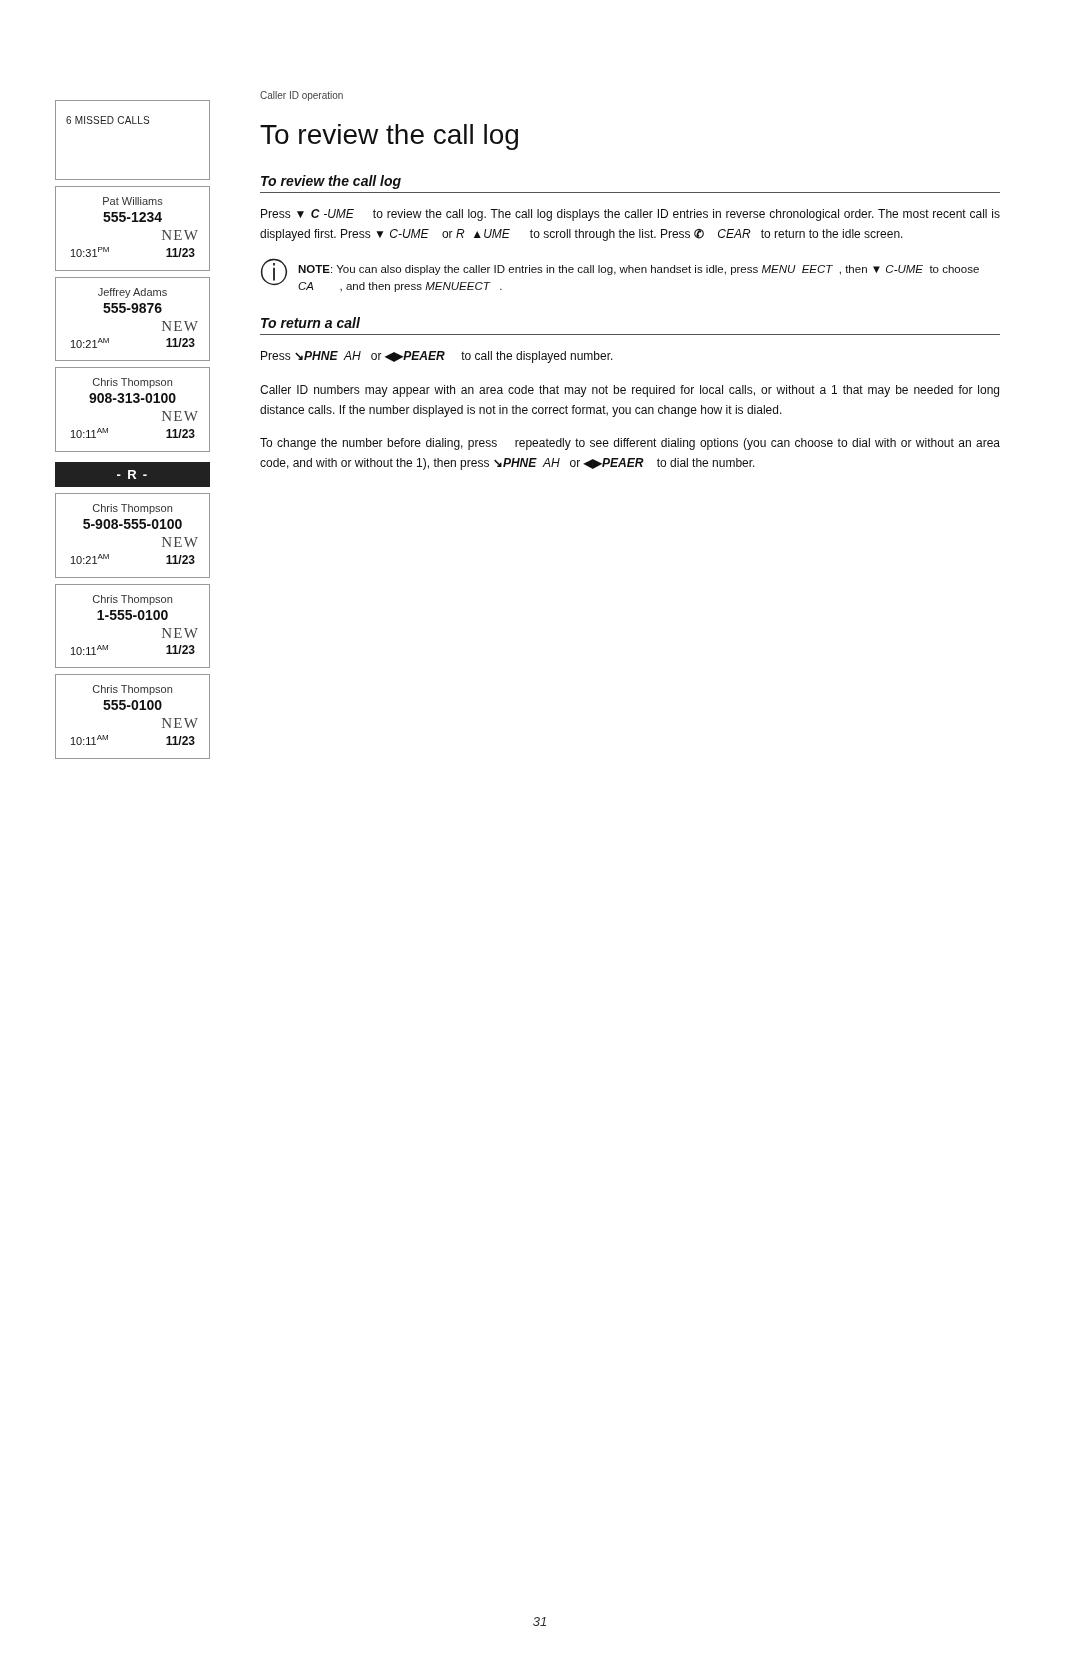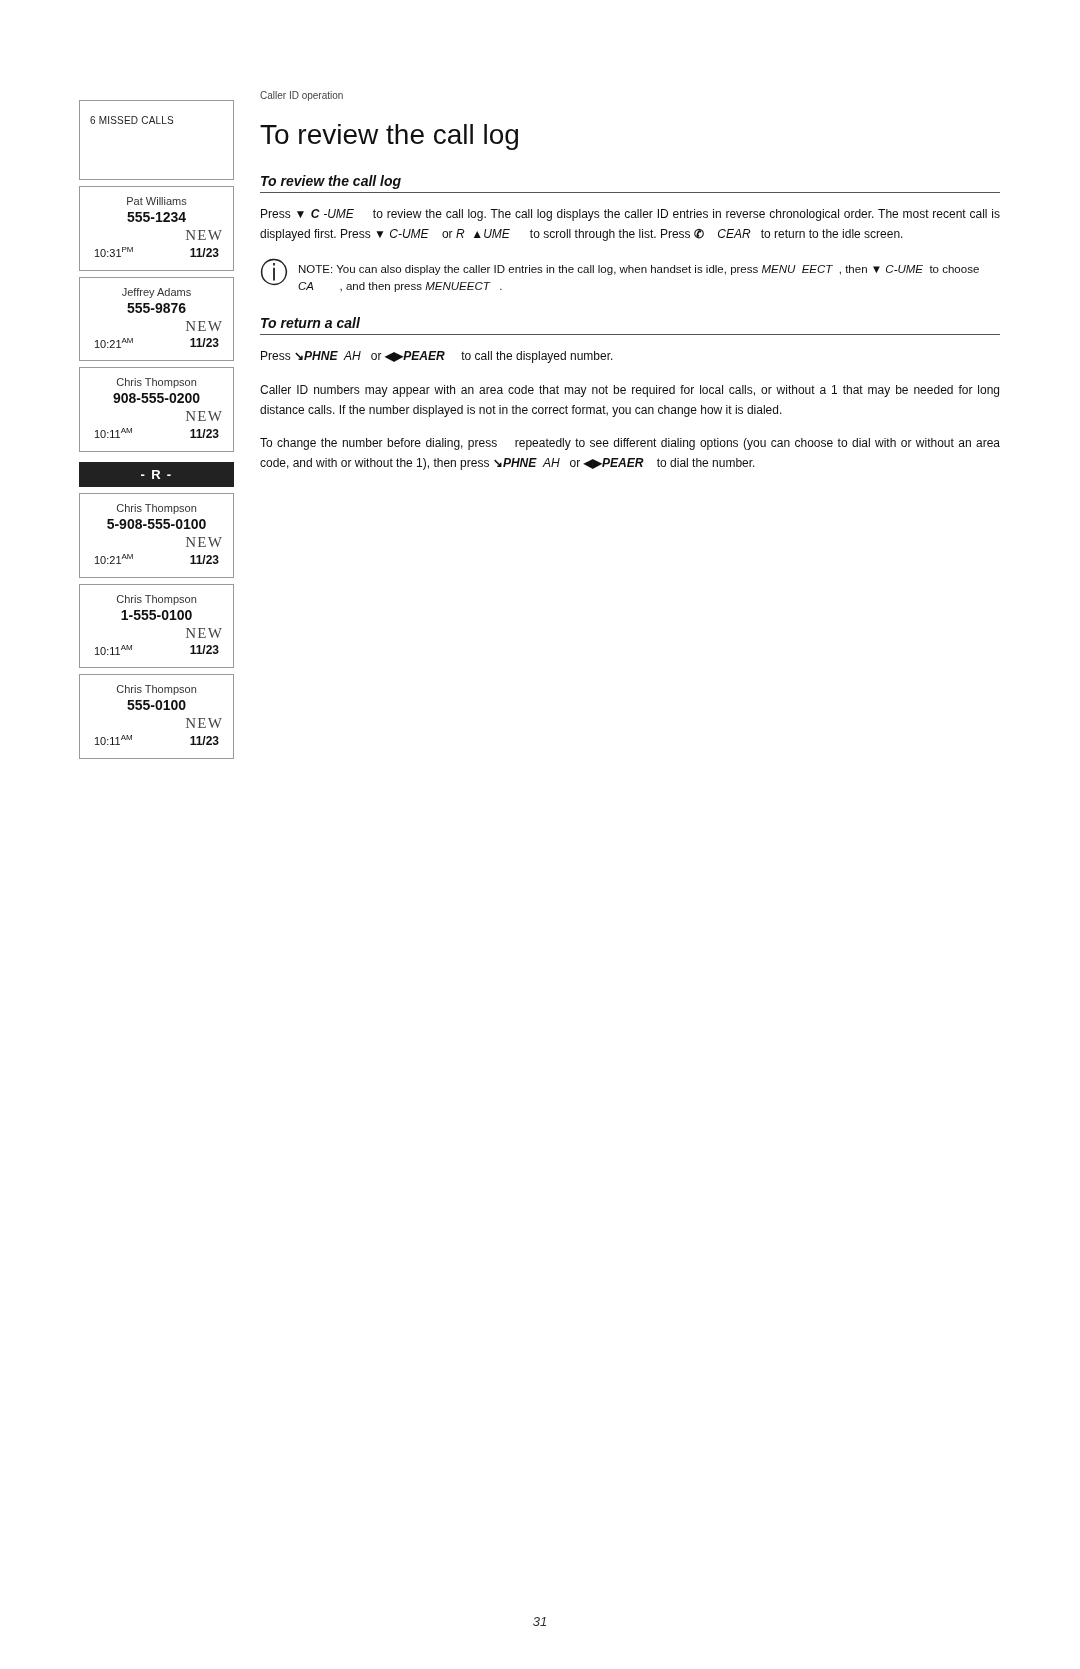--- a/index.html
+++ b/index.html
@@ -16,21 +16,21 @@
       display: flex;
       flex-direction: row;
       padding: 60px 0 60px 0;
       min-height: 1669px;
     }
 
     
     .left-panel {
       width: 220px;
       min-width: 220px;
-      padding: 40px 0 0 79px;
+      padding: 40px 0 0 55px;
       display: flex;
       flex-direction: column;
       gap: 0;
     }
 
     .phone-screen {
       border: 1px solid #999;
       background: #fff;
       width: 155px;
       padding: 8px 10px 10px 10px;
@@ -178,21 +178,21 @@
     }
 
     .note-text {
       font-size: 11.5px;
       line-height: 1.5;
       font-family: Arial, Helvetica, sans-serif;
       color: #111;
     }
 
     .note-text strong {
-      font-weight: normal;
+      font-weight: bold;
     }
 
     .page-number {
       position: absolute;
       bottom: 40px;
       left: 50%;
       transform: translateX(-50%);
       font-size: 13px;
       font-family: Arial, Helvetica, sans-serif;
       color: #333;
@@ -229,21 +229,21 @@
       <div class="screen-time-row">
         <span class="screen-time">
           <span>10:21</span><sup>AM</sup>
         </span>
         <span class="screen-date">11/23</span>
       </div>
     </div>
 
     <div class="phone-screen">
       <div class="screen-name">Chris Thompson</div>
-      <div class="screen-number">908-555-0200</div>
+      <div class="screen-number">908-313-0100</div>
       <div class="screen-new-label">NEW</div>
       <div class="screen-time-row">
         <span class="screen-time">
           <span>10:11</span><sup>AM</sup>
         </span>
         <span class="screen-date">11/23</span>
       </div>
     </div>
 
     <div class="divider-bar">- R -</div>

